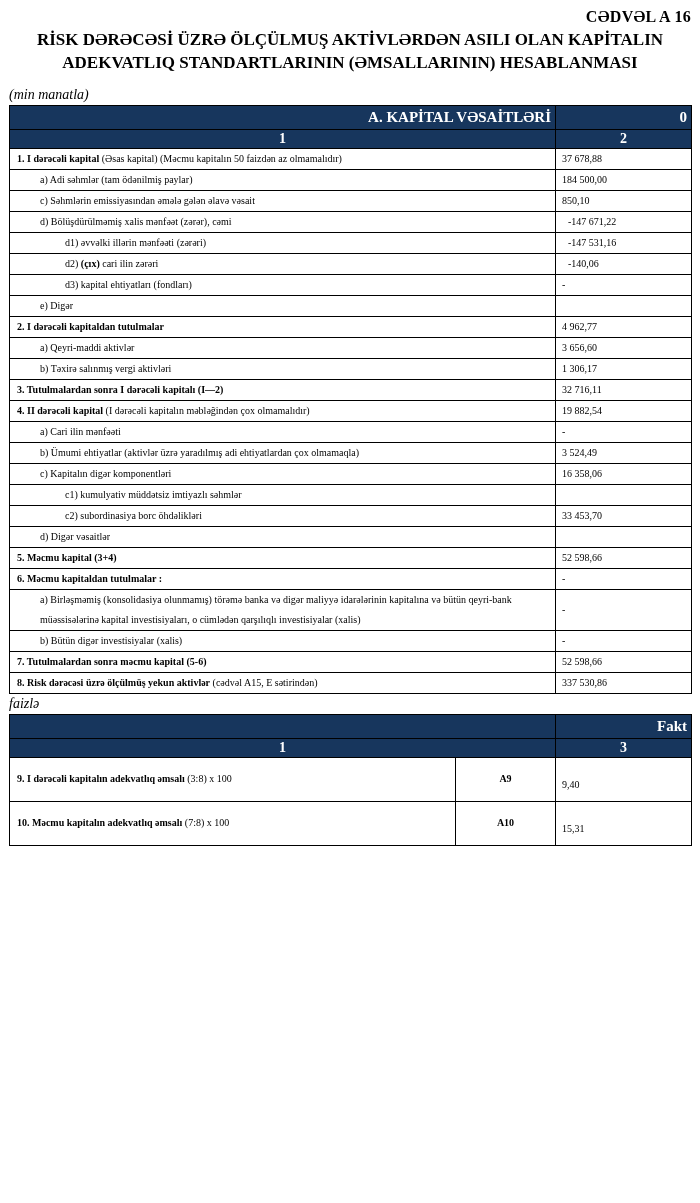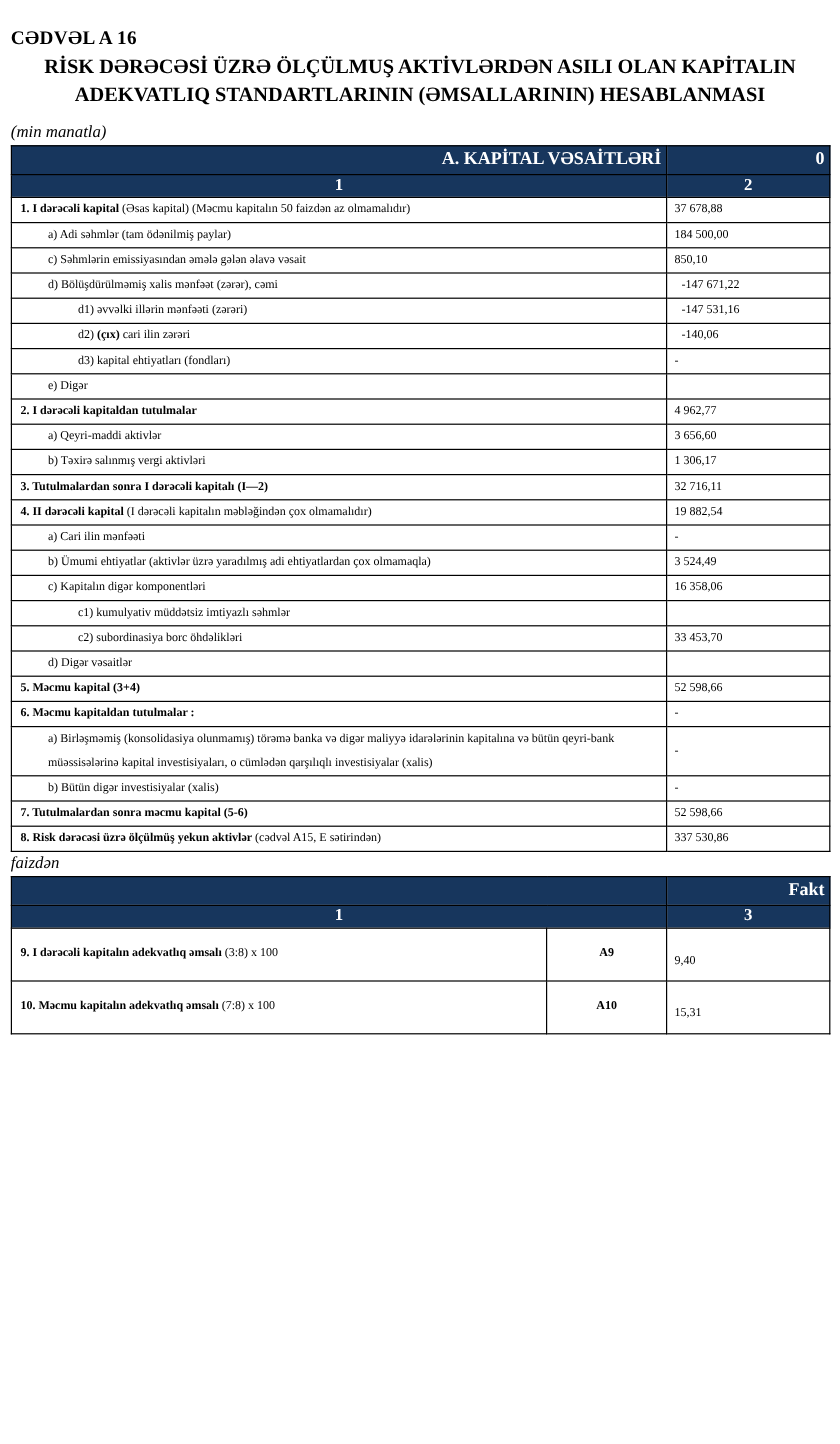--- a/index.html
+++ b/index.html
@@ -5,22 +5,22 @@
   * { box-sizing: border-box; }
   html, body { margin: 0; padding: 0; background: #ffffff; }
   body {
     width: 700px;
     font-family: "Liberation Serif", "DejaVu Serif", serif;
     color: #000;
   }
   .page { width: 700px; padding: 6px 9px 10px 9px; }
 
   .doc-label {
-    text-align: left; font-weight: bold; font-size: 16px; letter-spacing: .3px;
-    margin-top: 18px;
+    text-align: right; font-weight: bold; font-size: 16px; letter-spacing: .3px;
+    margin-top: 2px;
   }
   .doc-title {
     text-align: center; font-weight: bold; font-size: 17px; line-height: 1.35;
     margin: 3px 14px 12px 14px;
   }
   .unit-note {
     font-style: italic; font-size: 14px; margin: 2px 2px 2px 0;
   }
 
   table { border-collapse: collapse; width: 100%; table-layout: fixed; }
@@ -176,21 +176,21 @@
           <td class="label ind0"><span class="b">7. Tutulmalardan  sonra məcmu kapital (5-6)</span></td>
           <td class="value">52 598,66</td>
         </tr>
         <tr>
           <td class="label ind0"><span class="b">8. Risk dərəcəsi üzrə ölçülmüş  yekun aktivlər</span><span>  (cədvəl A15, E sətirindən)</span></td>
           <td class="value">337 530,86</td>
         </tr>
       </tbody>
   </table>
 
-  <div class="unit-note">faizdən</div>
+  <div class="unit-note">faizlə</div>
 
   <table class="ratio-table">
     <colgroup>
       <col style="width:446px">
       <col style="width:100px">
       <col style="width:136px">
     </colgroup>
     <thead>
       <tr>
         <th class="navy" colspan="2"></th>

